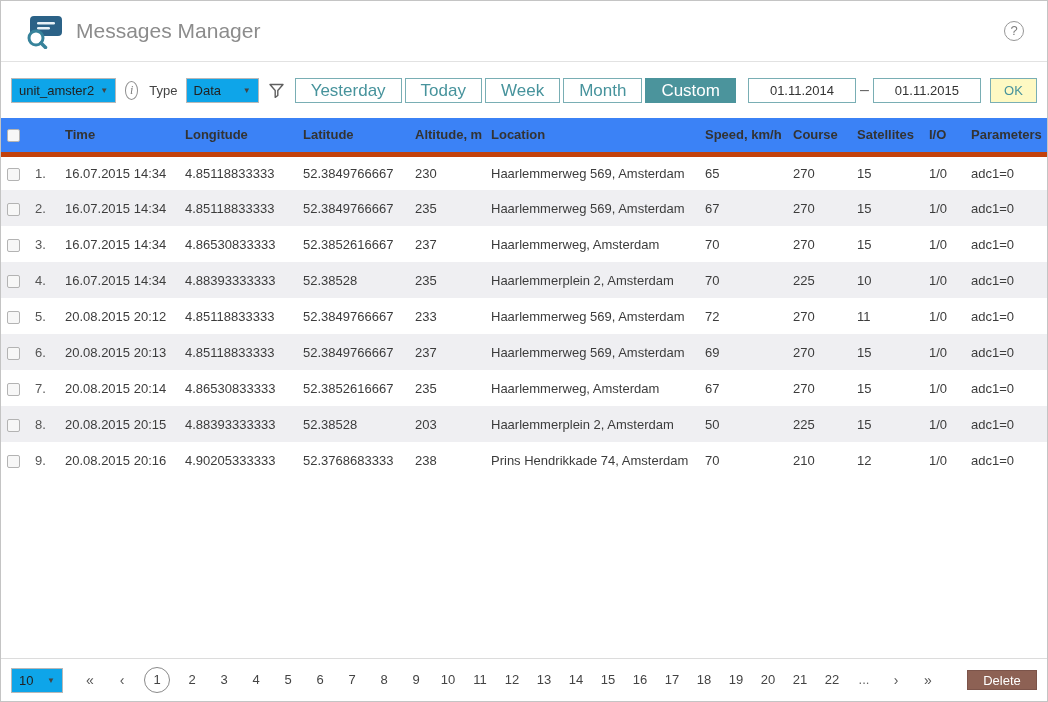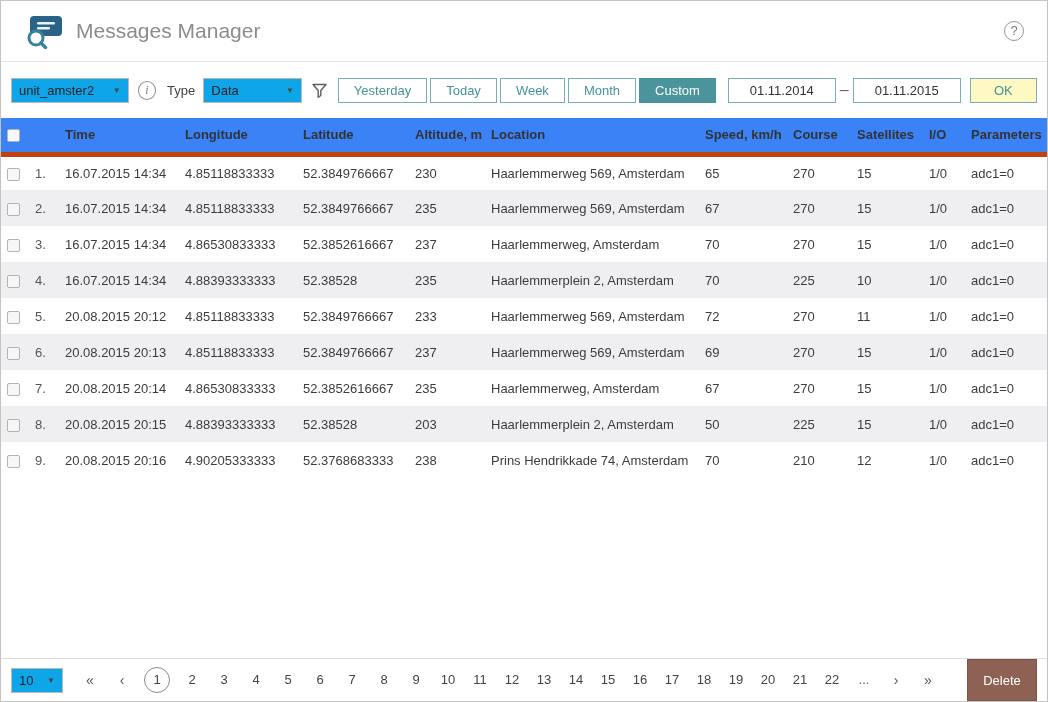--- a/index.html
+++ b/index.html
@@ -24,21 +24,21 @@
   .unit-select { width:122px; }
   .type-select { width:102px; }
   .caret { font-size:8px; color:#444; margin-left:6px; }
   .info-icon { width:19px; height:19px; border:1px solid #8f8f8f; border-radius:50%;
                color:#7b7b7b; font-size:12px; font-style:italic; font-family:"Liberation Serif",serif;
                line-height:17px; text-align:center; margin:0 11px 0 9px; cursor:pointer; }
   .type-label { font-size:13px; color:#444; margin-right:8px; }
   .filter-icon { margin:0 10px 0 9px; cursor:pointer; display:flex; align-items:center; }
   .range-group { display:flex; margin-right:9px; }
   .range-btn { height:25px; line-height:23px; padding:0 15px; background:#fff;
-               border:1px solid #79aeb4; color:#47939c; font-size:13px; text-align:center;
+               border:1px solid #79aeb4; color:#47939c; font-size:17px; text-align:center;
                cursor:pointer; margin-right:3px; }
   .range-btn.active { background:#4b949c; border-color:#4b949c; color:#fff; }
   .date-input { height:25px; width:108px; border:1px solid #79aeb4; text-align:center;
                 font-size:13px; color:#333; font-family:"Liberation Sans",sans-serif;
                 background:#fff; }
   .date-sep { color:#666; margin:0 4px; }
   .ok-btn { height:25px; width:70px; margin-left:9px; background:#fef9c3;
             border:1px solid #79aeb4; color:#47939c; font-size:13px; cursor:pointer;
             font-family:"Liberation Sans",sans-serif; }
 
@@ -60,21 +60,21 @@
   .size-select { width:52px; }
   .pagination { display:flex; align-items:center; margin-left:17px; color:#555; font-size:13px; }
   .nav-arrow { min-width:20px; text-align:center; margin-right:12px; cursor:pointer;
                font-size:14px; color:#555; }
   .pages { display:flex; align-items:center; }
   .page { min-width:20px; height:26px; line-height:26px; text-align:center;
           margin-right:12px; cursor:pointer; color:#444; }
   .page.active { border:1px solid #8a8a8a; border-radius:50%; width:26px; min-width:26px;
                  line-height:24px; }
   .page.ellipsis { cursor:default; color:#666; }
-  .delete-btn { margin-left:auto; height:42px; width:70px; background:#8d6154;
+  .delete-btn { margin-left:auto; height:20px; width:70px; background:#8d6154;
                 border:1px solid #7c544a; color:#fff; font-size:13px; cursor:pointer;
                 font-family:"Liberation Sans",sans-serif; }
 </style>
 </head>
 <body>
 
 <div class="window">
 
   <header class="app-header">
     <span class="app-icon">

